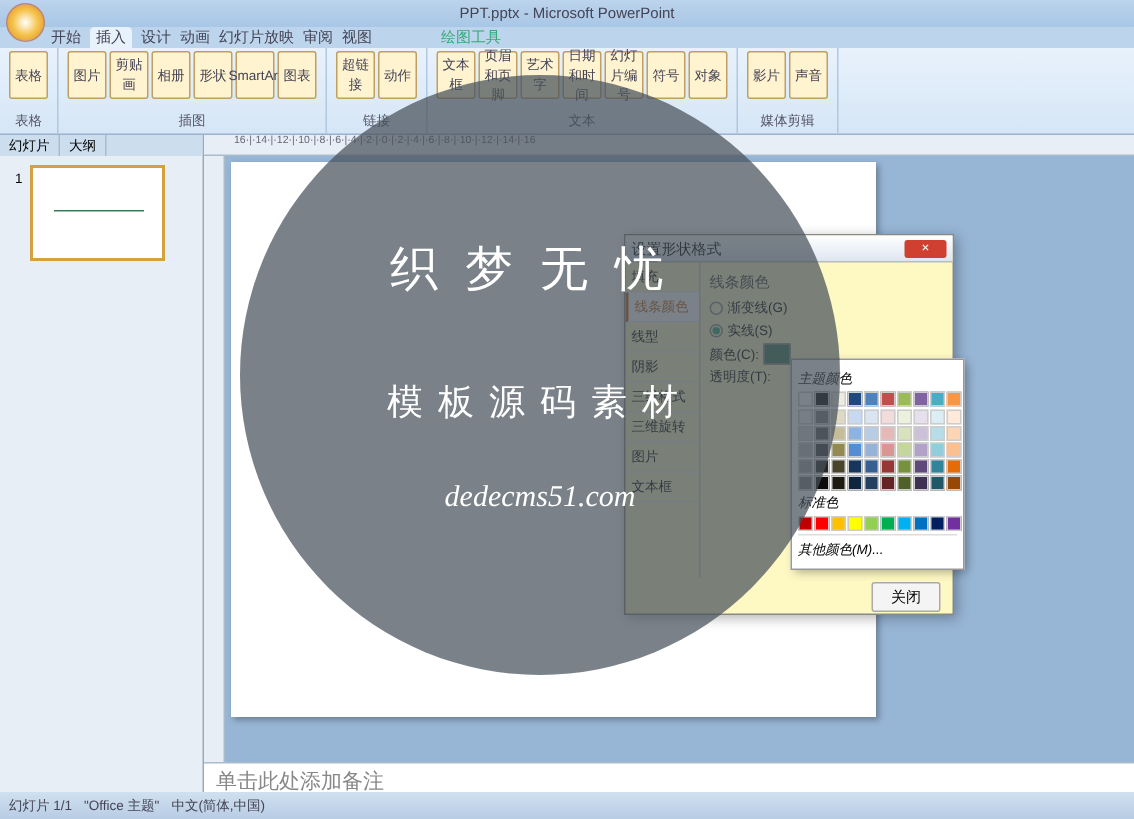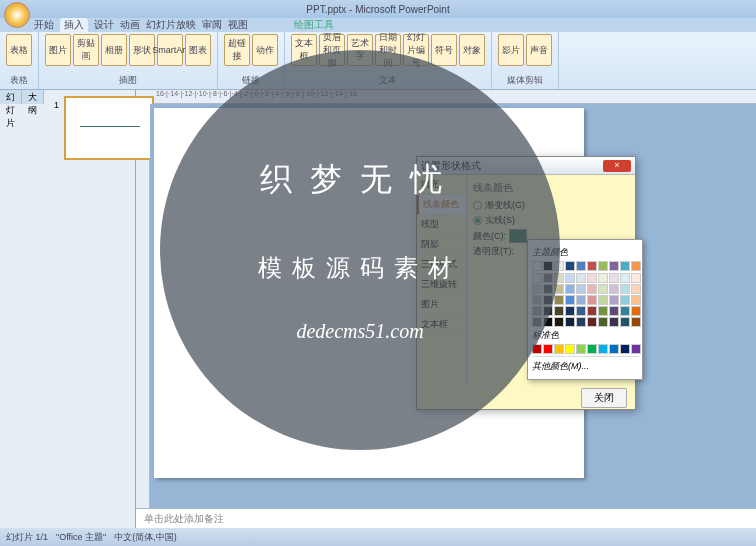--- a/index.html
+++ b/index.html
@@ -11,34 +11,34 @@
 .menubar .active { background: #e8f2fc; border-radius: 3px 3px 0 0; padding: 0 4px; }
 .office-btn { position: absolute; top: 2px; left: 4px; width: 26px; height: 26px; border-radius: 50%; background: radial-gradient(#fff,#f5c24a,#d88a2a); border: 1px solid #b87; z-index: 10; }
 .ribbon { height: 58px; background: linear-gradient(#e8f2fc,#d6e6f6); display: flex; border-bottom: 1px solid #9ab4d0; }
 .rgroup { border-right: 1px solid #b0c8e0; padding: 2px 6px; display: flex; flex-direction: column; justify-content: space-between; }
 .rgroup-icons { display: flex; gap: 2px; flex-wrap: wrap; }
 .ricon { width: 18px; height: 18px; background: #fff3d0; border: 1px solid #c0a060; border-radius: 2px; display: flex; align-items: center; justify-content: center; font-size: 9px; }
 .ricon.big { width: 26px; height: 32px; flex-direction: column; font-size: 8px; }
 .rlabel { font-size: 9px; color: #445; text-align: center; }
 .glabel { font-size: 9px; color: #556; text-align: center; }
 .workspace { flex: 1; display: flex; background: #97b5d5; }
-.leftpanel { width: 136px; background: #e8eef6; border-right: 1px solid #9ab; display: flex; flex-direction: row; }
+.leftpanel { width: 136px; background: #e8eef6; border-right: 1px solid #9ab; display: flex; flex-direction: column; }
 .tabs { height: 14px; display: flex; font-size: 9px; background: #cde; }
 .tabs div { padding: 1px 6px; border-right: 1px solid #abc; }
 .thumb-area { flex: 1; padding: 6px; }
 .thumb { width: 90px; height: 64px; background: #fff; border: 2px solid #d4a040; margin-left: 14px; position: relative; }
 .thumb::before { content: "1"; position: absolute; left: -12px; top: 2px; font-size: 9px; }
 .thumb-line { position: absolute; top: 28px; left: 14px; width: 60px; height: 1px; background: #3a7a5a; }
 .canvas-area { flex: 1; display: flex; flex-direction: column; }
 .hruler { height: 14px; background: #e8eef6; border-bottom: 1px solid #abc; font-size: 7px; color: #667; padding-left: 20px; overflow: hidden; white-space: nowrap; }
 .canvas-wrap { flex: 1; display: flex; }
 .vruler { width: 14px; background: #e8eef6; border-right: 1px solid #abc; }
 .canvas { flex: 1; background: #97b5d5; position: relative; padding: 4px 0 0 4px; }
 .slide { width: 430px; height: 370px; background: #fff; box-shadow: 2px 2px 4px rgba(0,0,0,.3); }
-.notes { height: 20px; background: #fff; border-top: 1px solid #abc; font-size: 10px; color: #888; padding: 3px 8px; }
+.notes { height: 20px; background: #fff; border-top: 1px solid #abc; font-size: 14px; color: #888; padding: 3px 8px; }
 .statusbar { height: 18px; background: linear-gradient(#d0e0f0,#b8cce4); display: flex; align-items: center; font-size: 9px; color: #445; padding: 0 6px; gap: 8px; }
 .dialog { position: absolute; top: 156px; left: 416px; width: 220px; height: 254px; background: #fef9c3; border: 1px solid #888; box-shadow: 2px 2px 8px rgba(0,0,0,.3); }
 .dlg-title { height: 18px; background: linear-gradient(#fff,#dde6f0); display: flex; justify-content: space-between; align-items: center; padding: 0 4px; font-size: 10px; border-bottom: 1px solid #bbb; }
 .dlg-close { width: 28px; height: 12px; background: #d04030; color: #fff; font-size: 9px; text-align: center; border-radius: 2px; }
 .dlg-body { display: flex; height: 210px; }
 .dlg-nav { width: 50px; border-right: 1px solid #ccc; font-size: 9px; }
 .dlg-nav div { padding: 3px 4px; border-bottom: 1px solid #eee; }
 .dlg-nav .sel { background: #fff; color: #c06010; border-left: 2px solid #c06010; }
 .dlg-content { flex: 1; padding: 6px; font-size: 9px; position: relative; }
 .dlg-h { font-size: 10px; color: #444; margin-bottom: 4px; }

